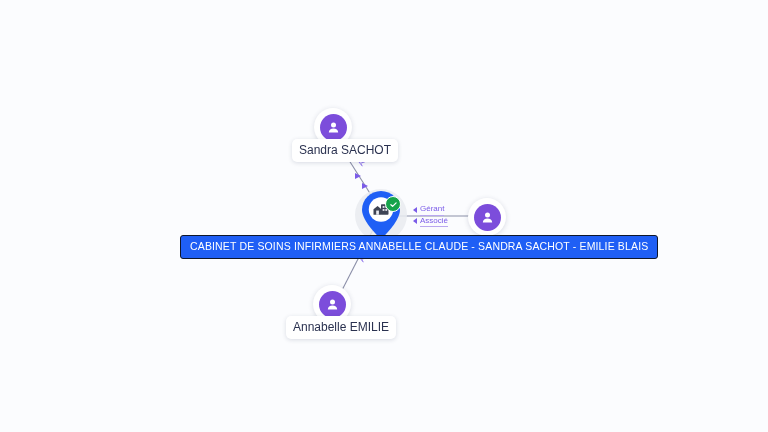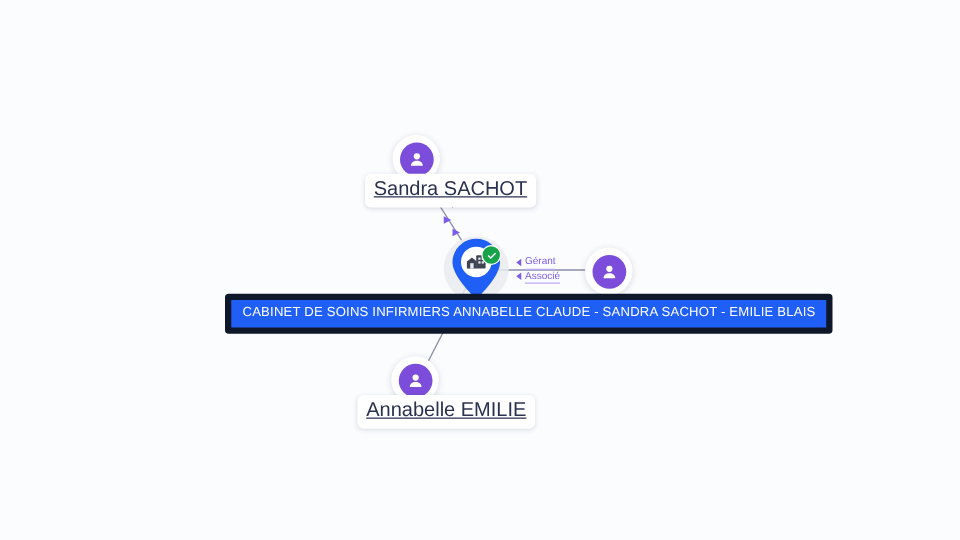--- a/index.html
+++ b/index.html
@@ -57,26 +57,25 @@
   }
   .person-disc svg { display: block; }
 
   
   .name-pill {
     position: absolute;
     background: #ffffff;
     border-radius: 5px;
     box-shadow: 0 1px 4px rgba(40,50,90,0.16);
     color: #2b3250;
-    font-size: 16px;
+    font-size: 12px;
     line-height: 1;
     padding: 5px 7px 6px 7px;
     white-space: nowrap;
     z-index: 7;
-    text-decoration: underline;
   }
 
   
   .company-halo {
     position: absolute;
     width: 52px;
     height: 52px;
     border-radius: 50%;
     background: #e9ebf0;
     opacity: .85;
@@ -99,21 +98,21 @@
     display: flex;
     align-items: center;
     justify-content: center;
     z-index: 10;
   }
 
   
   .company-bar {
     position: absolute;
     background: #1f5ff5;
-    border: 5px solid #0f172a;
+    border: 1px solid #0f172a;
     border-radius: 3px;
     color: #ffffff;
     font-size: 10.5px;
     letter-spacing: .15px;
     line-height: 1;
     padding: 5px 9px 6px 9px;
     white-space: nowrap;
     z-index: 9;
   }
 

